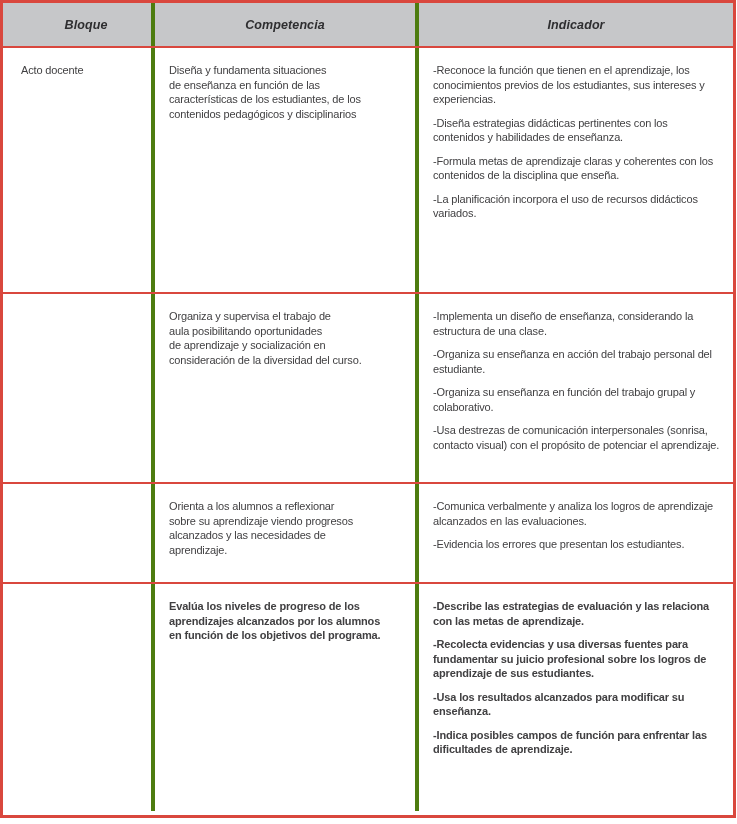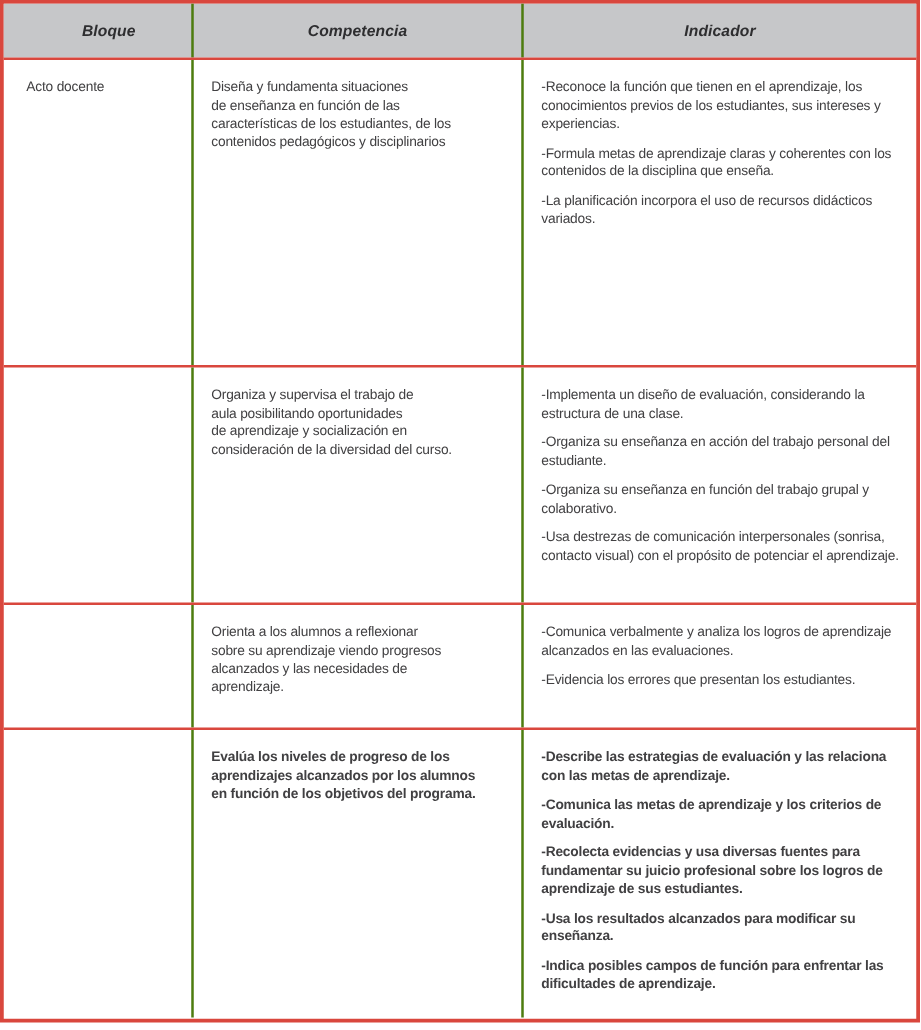--- a/index.html
+++ b/index.html
@@ -25,21 +25,21 @@
     flex-direction: column;
     background: #ffffff;
   }
   .t-row {
     display: grid;
     grid-template-columns: 152px 264px 1fr;
     border-top: 2px solid #d9473d;
   }
   .t-row.t-head { border-top: none; }
   .cell {
-    border-right: 2px solid #4d7c0f;
+    border-right: 4px solid #4d7c0f;
     overflow: hidden;
   }
   .cell:last-child { border-right: none; }
   .t-head {
     height: 43px;
     background: #c6c7c9;
   }
   .t-head .cell {
     display: flex;
     align-items: center;
@@ -92,37 +92,38 @@
       <span>Acto docente</span>
     </div>
     <div class="cell c2">
       <p>Diseña y fundamenta situaciones
 de enseñanza en función de las
 características de los estudiantes, de los
 contenidos pedagógicos y disciplinarios</p>
     </div>
     <div class="cell c3">
             <p>-Reconoce la función que tienen en el aprendizaje, los conocimientos previos de los estudiantes, sus intereses y experiencias.</p>
+            <p>-Diseña estrategias didácticas pertinentes con los contenidos y habilidades de enseñanza.</p>
             <p>-Formula metas de aprendizaje claras y coherentes con los contenidos de la disciplina que enseña.</p>
             <p>-La planificación incorpora el uso de recursos didácticos variados.</p>
           </div>
   </div>
 
   <div class="t-row">
     <div class="cell c1">
       <span></span>
     </div>
     <div class="cell c2">
       <p>Organiza y supervisa el trabajo de
 aula posibilitando oportunidades
 de aprendizaje y socialización en
 consideración de la diversidad del curso.</p>
     </div>
     <div class="cell c3">
-            <p>-Implementa un diseño de evaluación, considerando la estructura de una clase.</p>
+            <p>-Implementa un diseño de enseñanza, considerando la estructura de una clase.</p>
             <p>-Organiza su enseñanza en acción del trabajo personal del estudiante.</p>
             <p>-Organiza su enseñanza en función del trabajo grupal y colaborativo.</p>
             <p>-Usa destrezas de comunicación interpersonales (sonrisa, contacto visual) con el propósito de potenciar el aprendizaje.</p>
           </div>
   </div>
 
   <div class="t-row">
     <div class="cell c1">
       <span></span>
     </div>
@@ -142,21 +143,20 @@
     <div class="cell c1">
       <span></span>
     </div>
     <div class="cell c2">
       <p>Evalúa los niveles de progreso de los
 aprendizajes alcanzados por los alumnos
 en función de los objetivos del programa.</p>
     </div>
     <div class="cell c3">
             <p>-Describe las estrategias de evaluación y las relaciona con las metas de aprendizaje.</p>
-            <p>-Comunica las metas de aprendizaje y los criterios de evaluación.</p>
             <p>-Recolecta evidencias y usa diversas fuentes para fundamentar su juicio profesional sobre los logros de aprendizaje de sus estudiantes.</p>
             <p>-Usa los resultados alcanzados para modificar su enseñanza.</p>
             <p>-Indica posibles campos de función para enfrentar las dificultades de aprendizaje.</p>
           </div>
   </div>
 </div>
   </div>
 </div>
 
 </body></html>

